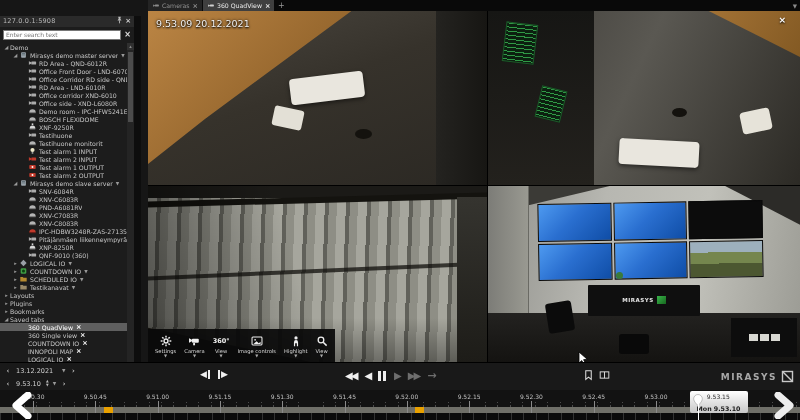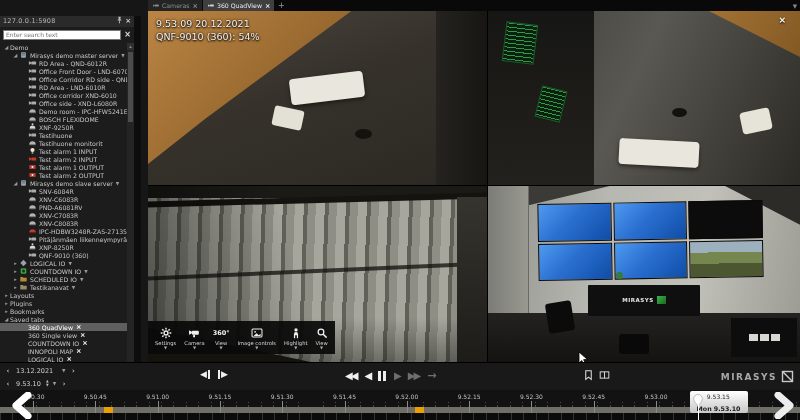--- a/index.html
+++ b/index.html
@@ -110,21 +110,21 @@
   .br-chair2 { left:42%; top:84%; width:30px; height:20px; background:#090909; border-radius:3px; }
   .br-rack { right:1%; bottom:3%; width:21%; height:22%; background:#0d0d0d; display:flex;
     align-items:center; justify-content:center; gap:2px; }
   .br-rack i { width:9px; height:7px; background:#d8d8d2; display:block; }
 
   
   .osd { position:absolute; left:8px; top:6px; color:#f0f0f0; font-size:9.5px; line-height:13px;
     text-shadow:0 1px 2px #000, 0 0 3px #000; }
   .video-close { position:absolute; right:6px; top:4px; color:#fff; font-size:9px; font-weight:bold;
     text-shadow:0 1px 2px #000; }
-  .vtoolbar { position:absolute; left:0; bottom:8px; height:33px; background:rgba(10,10,10,.93);
+  .vtoolbar { position:absolute; left:0; bottom:0; height:33px; background:rgba(10,10,10,.93);
     display:flex; align-items:center; padding:0 3px; }
   .vtb { display:flex; flex-direction:column; align-items:center; justify-content:center;
     padding:1px 4px 0 4px; color:#d8d8d8; }
   .vtb .vic { height:13px; display:flex; align-items:center; }
   .vtb .vic svg { width:12px; height:12px; }
   .vtb .deg { font-size:6.5px; font-weight:bold; color:#f0f0f0; }
   .vtb .vlbl { font-size:5.2px; white-space:nowrap; margin-top:1px; }
   .vtb .vcar { font-size:4px; color:#aaa; line-height:4px; }
   .cursor { position:absolute; left:430px; top:340px; width:11px; height:14px; }
 
@@ -639,21 +639,20 @@
         <div class="abs br-chair2"></div>
         <div class="abs br-rack">
             <i></i>
             <i></i>
             <i></i>
           </div>
       </div>
 
       <div class="osd">
         <div>9.53.09  20.12.2021</div>
-        <div>QNF-9010 (360): 54%</div>
       </div>
       <div class="video-close">×</div>
 
       <div class="vtoolbar" id="vtoolbar">
           <div class="vtb">
             <span class="vic">
               <svg viewBox="0 0 14 14">
                 <circle cx="7" cy="7" r="2.3" fill="none" stroke="#f0f0f0" stroke-width="1.6"></circle>
                 <g stroke="#f0f0f0" stroke-width="1.7">
                   <line x1="7" y1="0.8" x2="7" y2="3"></line>

